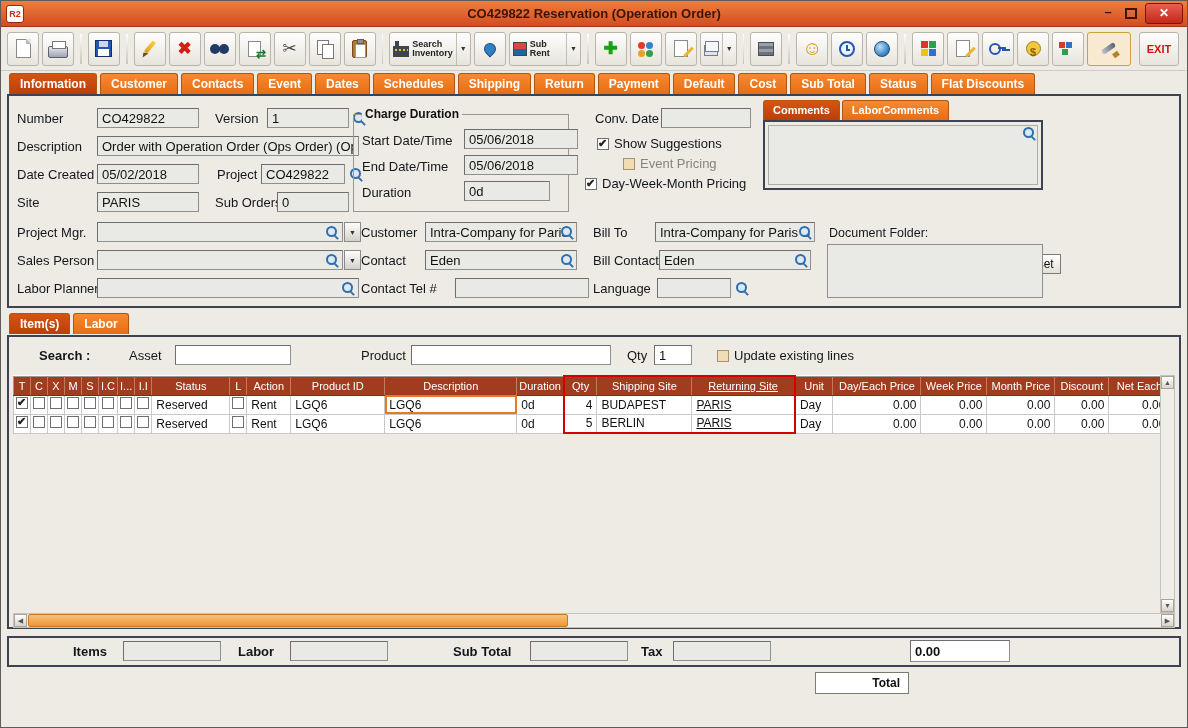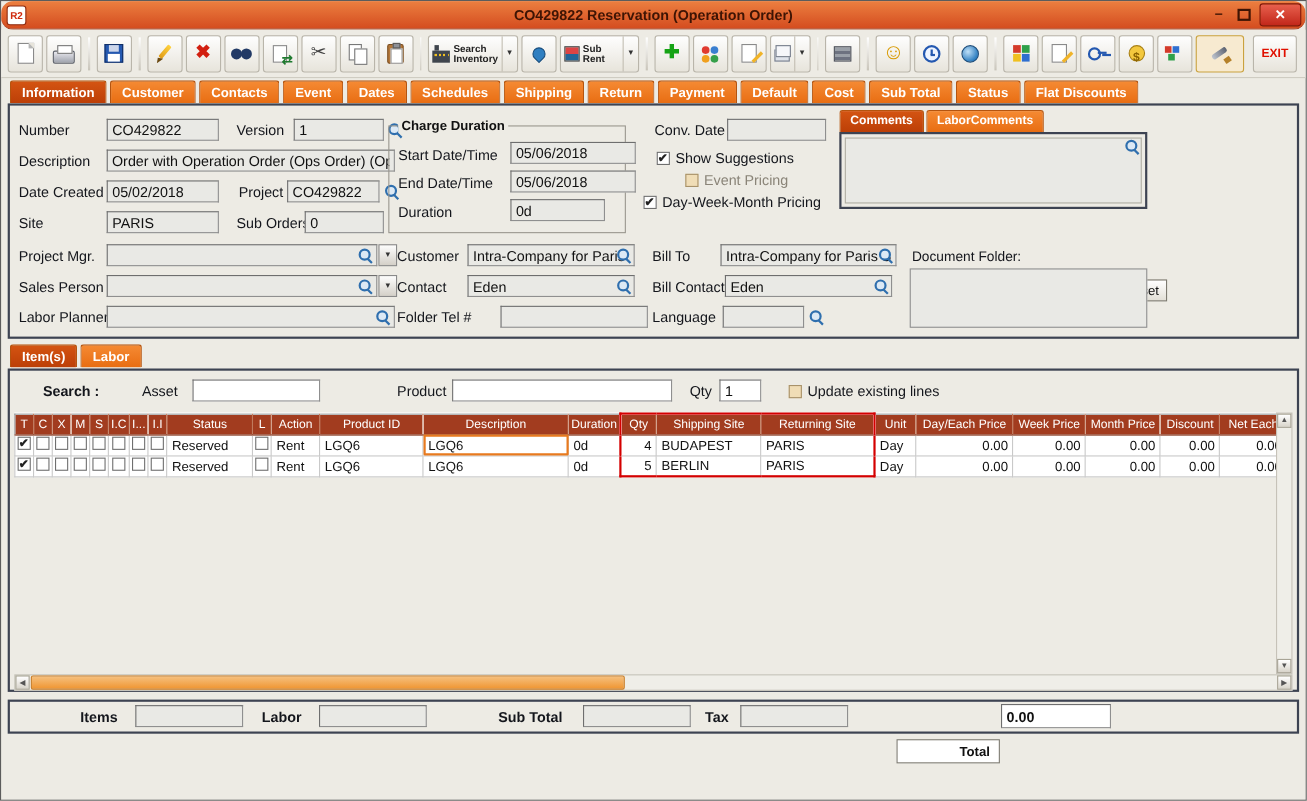--- a/index.html
+++ b/index.html
@@ -1,21 +1,21 @@
 <!DOCTYPE html>
 <html><head>
 <meta charset="utf-8">
 <style>
   * { box-sizing:border-box; margin:0; padding:0; }
   html,body { width:1188px; height:728px; }
   body { font-family:"Liberation Sans", sans-serif; background:#9a9a9a; }
   .window { position:relative; width:1188px; height:728px; background:#EDEBE4; border:1px solid #5c5c5c; overflow:hidden; }
 
   
-  .titlebar { height:26px; background:linear-gradient(to bottom,#ec7f40,#d44c1f); display:flex; align-items:center; position:relative; border-bottom:1px solid #a33414;border-radius:11px; }
+  .titlebar { height:26px; background:linear-gradient(to bottom,#ec7f40,#d44c1f); display:flex; align-items:center; position:relative; border-bottom:1px solid #a33414; }
   .title-text { position:absolute; left:0; right:0; text-align:center; font-size:13px; font-weight:bold; color:#3e1404; }
   .app-badge { width:18px; height:18px; margin-left:5px; background:#fff; border:1px solid #8d2b10; border-radius:3px; color:#cf2a0e; font-size:9px; font-weight:bold; display:flex; align-items:center; justify-content:center; z-index:1; }
   .win-controls { margin-left:auto; display:flex; align-items:center; gap:8px; padding-right:4px; z-index:1; }
   .win-min { width:18px; height:16px; color:#3e1404; font-size:13px; font-weight:bold; text-align:center; line-height:12px; }
   .win-max { width:12px; height:11px; border:2px solid #3e1404; }
   .win-close { width:38px; height:21px; background:linear-gradient(#e8604e,#c2271a); border:1px solid #7e1408; border-radius:3px; color:#fff; text-align:center; line-height:19px; font-size:12px; font-weight:bold; }
 
   
   .menubar { height:25px; display:flex; align-items:center; padding-left:10px; background:#EDEBE4; border-bottom:1px solid #dbd8cf; }
   .menu-item { padding:3px 8px; font-size:13px; color:#15181e; }
@@ -124,21 +124,21 @@
 
   
   .items-table { position:absolute; left:4px; top:38px; border-collapse:collapse; table-layout:fixed; font-size:12px; background:#fff; border:1px solid #9a9a9a; }
   .items-table th { background:#a23c1f; color:#fff; font-weight:normal; font-size:11px; height:19px; border-right:1px solid #c07a5e; border-bottom:1px solid #7e2c12; overflow:hidden; white-space:nowrap; padding:0 2px; }
   .items-table td { height:19px; border:1px solid #c9c9c9; padding:0 4px; overflow:hidden; white-space:nowrap; color:#111; background:#fff; }
   .c-center { text-align:center; padding:0 !important; }
   .c-right { text-align:right; }
   .rb-t { border-top:2px solid #d40000 !important; }
   .rb-b { border-bottom:2px solid #d40000 !important; }
   .rb-l { border-left:2px solid #d40000 !important; }
-  .rb-r { border-right:2px solid #d40000 !important; }
+  .rb-r { border-right:2px solid #d40000 !important;text-decoration:underline; }
   .focus-cell { outline:2px solid #e87a1e; outline-offset:-2px; border-radius:1px; }
 
   
   .hscroll { position:absolute; left:4px; top:276px; width:1162px; height:15px; display:flex; align-items:center; background:#efeee8; border:1px solid #c6c2b8; }
   .vscroll { position:absolute; left:1151px; top:38px; width:15px; height:238px; background:#efeee8; border:1px solid #c6c2b8; display:flex; flex-direction:column; justify-content:space-between; align-items:center; }
   .sb-btn { width:13px; height:13px; flex:none; background:linear-gradient(#fff,#d8d4ca); border:1px solid #a8a496; font-size:7px; color:#555; display:flex; align-items:center; justify-content:center; }
   .h-thumb { height:13px; width:540px; flex:none; background:linear-gradient(#f6c07e,#ef9633); border:1px solid #c97a20; border-radius:2px; margin-left:1px; }
   .h-track { flex:1; }
 </style>
 </head>
@@ -341,21 +341,21 @@
     <input class="fld" style="left: 646px; top: 126px; width: 160px;" value="Intra-Company for Paris Sh">
     <span class="mag" style="left:789px;top:129px"></span>
 
     <span class="lbl" style="left:352px;top:157px">Contact</span>
     <input class="fld" style="left: 416px; top: 154px; width: 152px;" value="Eden">
     <span class="mag" style="left:551px;top:157px"></span>
     <span class="lbl" style="left:584px;top:157px">Bill Contact</span>
     <input class="fld" style="left: 650px; top: 154px; width: 152px;" value="Eden">
     <span class="mag" style="left:785px;top:157px"></span>
 
-    <span class="lbl" style="left:352px;top:185px">Folder Tel #</span>
+    <span class="lbl" style="left:352px;top:185px">Contact Tel #</span>
     <input class="fld" style="left: 446px; top: 182px; width: 134px;" value="">
     <span class="lbl" style="left:584px;top:185px">Language</span>
     <input class="fld" style="left: 648px; top: 182px; width: 74px;" value="">
     <span class="mag" style="left:726px;top:185px"></span>
 
     <div style="position:absolute;left:754px;top:4px"><div class="mini-tab selected">Comments</div><div class="mini-tab">LaborComments</div></div>
     <div class="comments-box" style="left:754px;top:24px;width:280px;height:70px">
       <textarea class="comments-area" value="" style=""></textarea>
       <span class="mag" style="right:5px;top:4px;left:auto"></span>
     </div>

